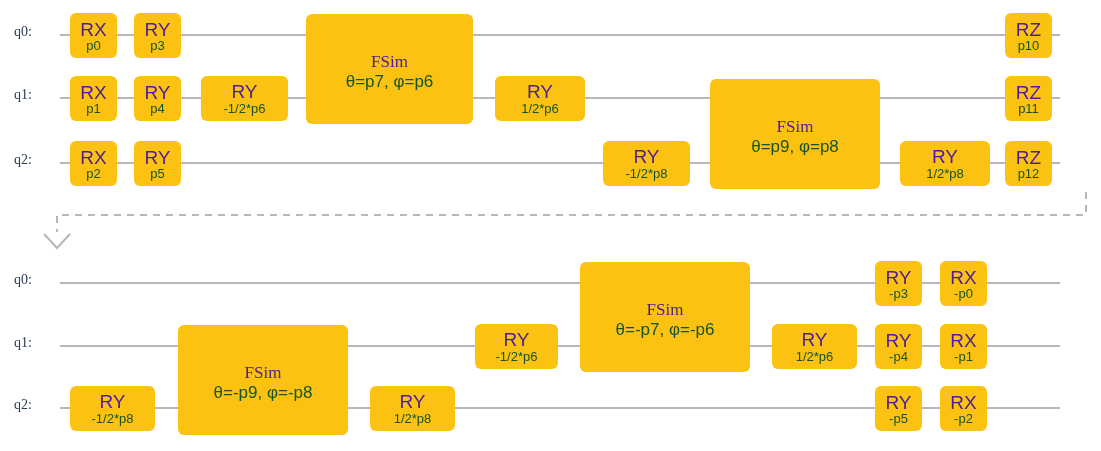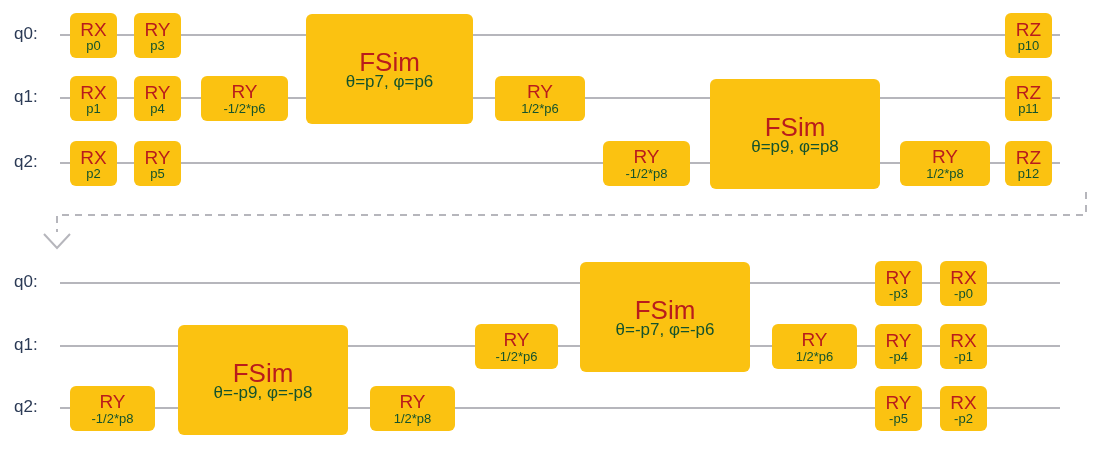--- a/index.html
+++ b/index.html
@@ -20,56 +20,57 @@
     top: 0;
     width: 1101px;
   }
   .wire {
     position: absolute;
     height: 2px;
     background: #b6b6bc;
   }
   .qlabel {
     position: absolute;
-    font-size: 17px;
+    font-size: 14px;
     color: #2b3a55;
-    font-family: Liberation Sans, sans-serif;
+    font-family: Liberation Serif, serif;
     letter-spacing: 0px;
     white-space: nowrap;
   }
   .gate {
     position: absolute;
     background: #fbc211;
     border-radius: 6px;
     color: #ffffff;
     display: flex;
     flex-direction: column;
     align-items: center;
     justify-content: center;
     box-sizing: border-box;
     overflow: hidden;
   }
   .gate .g-name {
     font-size: 19px;
     line-height: 20px;
-    color: #b91c1c;
+    color: #4c1d95;
     font-family: "Liberation Sans", sans-serif;
     white-space: nowrap;
   }
   .gate .g-param {
     font-size: 13px;
     line-height: 14px;
     color: #14532d;
     font-family: "Liberation Sans", sans-serif;
     white-space: nowrap;
   }
   .gate.big .g-name {
-    font-size: 26px;
+    font-size: 17px;
     line-height: 24px;
     margin-top: 2px;
+    font-family: Liberation Serif, serif;
   }
   .gate.big .g-param {
     font-size: 17px;
     line-height: 16px;
   }
   .gate.narrow .g-name {
     font-size: 19px;
     line-height: 19px;
   }
   .gate.narrow .g-param {

